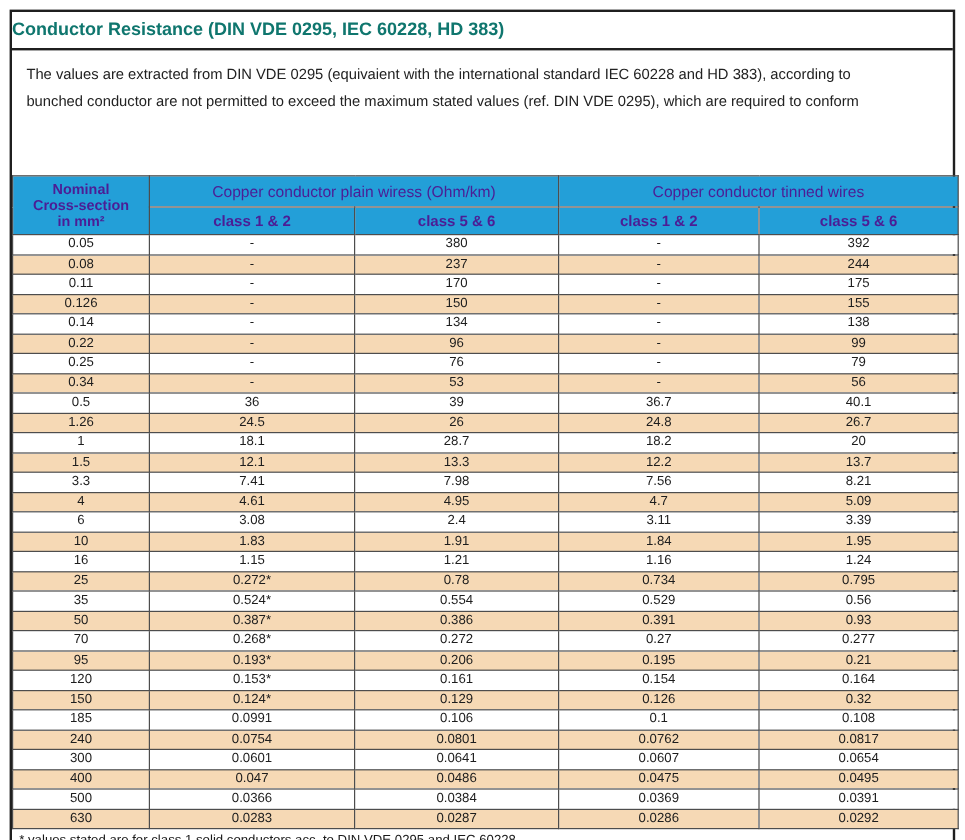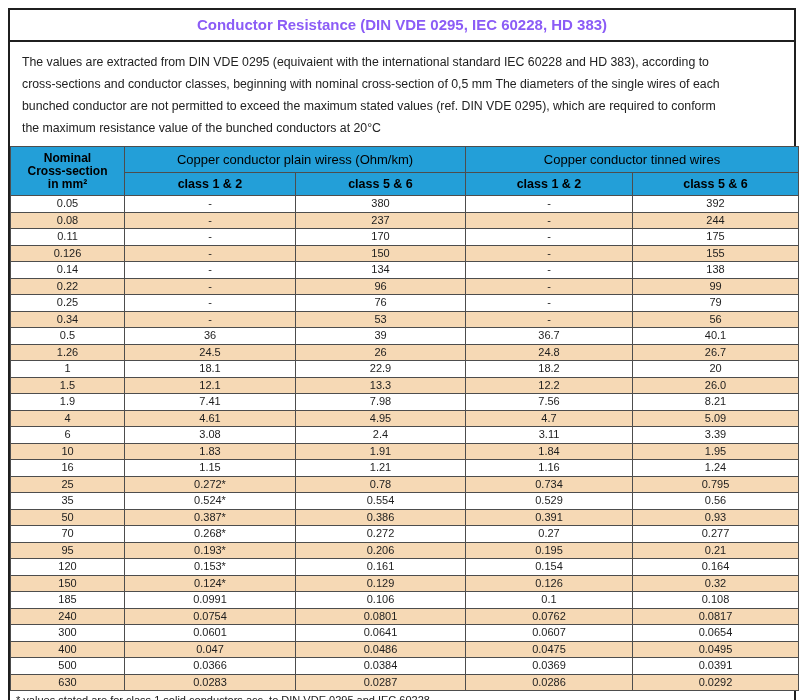--- a/index.html
+++ b/index.html
@@ -5,37 +5,37 @@
   html,body{margin:0;padding:0;}
   body{
     width:804px;height:700px;overflow:hidden;background:#ffffff;
     font-family:"Liberation Sans", sans-serif;color:#1a1a1a;position:relative;
   }
   .sheet{
     position:absolute;left:8px;top:8px;width:788px;box-sizing:border-box;
     border:2px solid #1f1f1f;background:#ffffff;
   }
   .title-bar{
-    height:30px;line-height:30px;text-align:center;font-weight:bold;font-size:15px;
-    border-bottom:2px solid #1f1f1f;color:#8b5cf6;
+    height:30px;line-height:30px;font-weight:bold;font-size:15px;
+    border-bottom:2px solid #1f1f1f;color:#0f766e;
   }
   .desc{
     padding:9px 14px 6px 12px;height:89px;
   }
   .desc .line{
     font-size:12.3px;line-height:22px;white-space:nowrap;color:#222;
   }
   table.res{
     border-collapse:collapse;table-layout:fixed;width:784px;margin:0;
   }
   table.res th, table.res td{
     border:1px solid #4d4d4d;padding:0;text-align:center;overflow:hidden;
   }
   thead th{
-    background:#239fd8;color:#000000;border-color:#2b2b2b;
+    background:#239fd8;color:#4c1d95;border-color:#2b2b2b;
   }
   th.colhead{
     font-size:12px;font-weight:bold;line-height:13px;white-space:pre-line;
   }
   th.group{
     font-size:13px;font-weight:normal;height:25px;
   }
   th.clshead{
     font-size:12.5px;font-weight:bold;height:22px;margin-top:21px;
   }
@@ -51,23 +51,21 @@
 </style>
 </head>
 <body>
 
 <div class="sheet">
 
   <div class="title-bar">Conductor Resistance (DIN VDE 0295, IEC 60228, HD 383)</div>
 
   <div class="desc">
     <div class="line">The values are extracted from DIN VDE 0295 (equivaient with the international standard IEC 60228 and HD 383), according to</div>
-    <div class="line">cross-sections and conductor classes, beginning with nominal cross-section of 0,5 mm The diameters of the single wires of each</div>
     <div class="line">bunched conductor are not permitted to exceed the maximum stated values (ref. DIN VDE 0295), which are required to conform</div>
-    <div class="line">the maximum resistance value of the bunched conductors at 20°C</div>
   </div>
 
   <table class="res">
     <colgroup>
       <col style="width:114px">
       <col style="width:171px">
       <col style="width:170px">
       <col style="width:167px">
       <col style="width:166px">
     </colgroup>
@@ -153,33 +151,33 @@
         <tr>
           <td>1.26</td>
           <td>24.5</td>
           <td>26</td>
           <td>24.8</td>
           <td>26.7</td>
         </tr>
         <tr>
           <td>1</td>
           <td>18.1</td>
-          <td>22.9</td>
+          <td>28.7</td>
           <td>18.2</td>
           <td>20</td>
         </tr>
         <tr>
           <td>1.5</td>
           <td>12.1</td>
           <td>13.3</td>
           <td>12.2</td>
-          <td>26.0</td>
-        </tr>
-        <tr>
-          <td>1.9</td>
+          <td>13.7</td>
+        </tr>
+        <tr>
+          <td>3.3</td>
           <td>7.41</td>
           <td>7.98</td>
           <td>7.56</td>
           <td>8.21</td>
         </tr>
         <tr>
           <td>4</td>
           <td>4.61</td>
           <td>4.95</td>
           <td>4.7</td>

